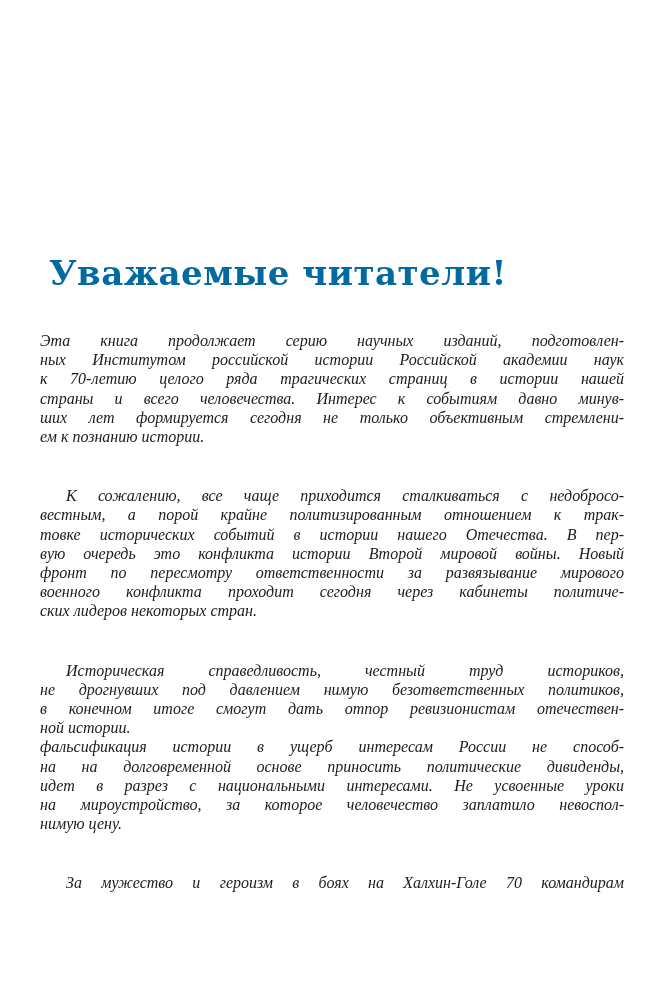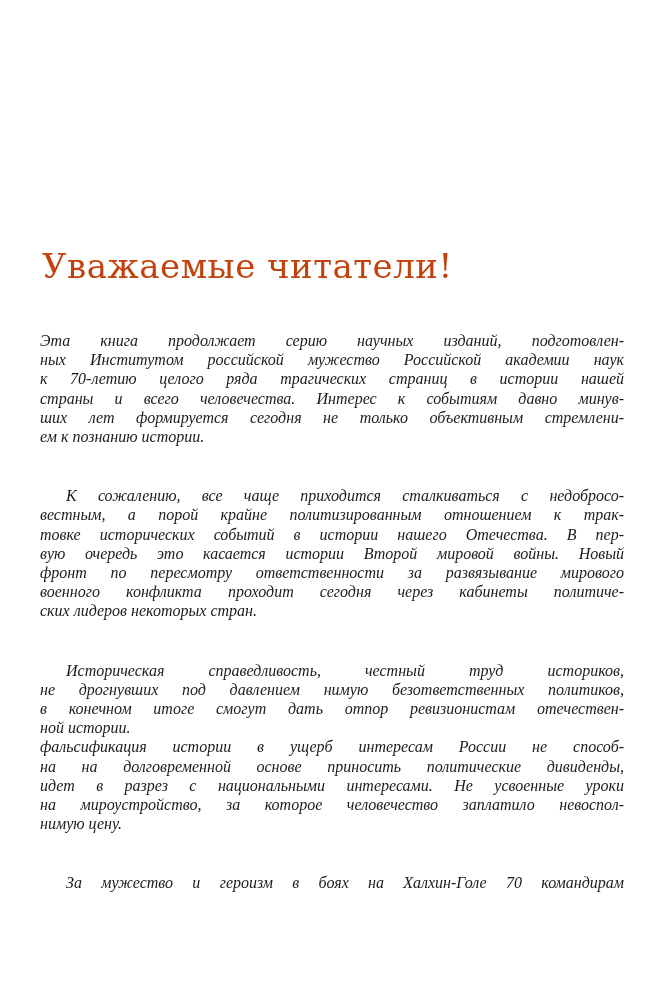--- a/index.html
+++ b/index.html
@@ -14,28 +14,28 @@
     height: 1000px;
     background: #ffffff;
     overflow: hidden;
     font-family: "DejaVu Serif", "Liberation Serif", serif;
     color: #1b1b1b;
   }
   .title {
     position: absolute;
     left: 42px;
     top: 248px;
-    margin: 0;
+    margin: 7px;
     font-family: "DejaVu Serif", "Liberation Serif", serif;
-    font-weight: 400;
+    font-weight: 700;
     font-style: normal;
     font-size: 34px;
     line-height: 1.1;
     letter-spacing: 0.5px;
-    color: #c2410c;
+    color: #0369a1;
     white-space: nowrap;
   }
   .body-text {
     position: absolute;
     left: 40px;
     top: 331px;
     width: 584px;
     font-style: italic;
     font-size: 16px;
     line-height: 19.2px;
@@ -61,31 +61,31 @@
   }
 </style>
 </head>
 <body>
 
 <div class="page">
   <h1 class="title">Уважаемые читатели!</h1>
   <div class="body-text" id="body-text">
       <div class="para">
         <div class="line">Эта книга продолжает серию научных изданий, подготовлен-</div>
-        <div class="line">ных Институтом российской мужество Российской академии наук</div>
+        <div class="line">ных Институтом российской истории Российской академии наук</div>
         <div class="line">к 70-летию целого ряда трагических страниц в истории нашей</div>
         <div class="line">страны и всего человечества. Интерес к событиям давно минув-</div>
         <div class="line">ших лет формируется сегодня не только объективным стремлени-</div>
         <div class="line para-end">ем к познанию истории.</div>
       </div>
       <div class="para">
         <div class="line indent">К сожалению, все чаще приходится сталкиваться с недобросо-</div>
         <div class="line">вестным, а порой крайне политизированным отношением к трак-</div>
         <div class="line">товке исторических событий в истории нашего Отечества. В пер-</div>
-        <div class="line">вую очередь это касается истории Второй мировой войны. Новый</div>
+        <div class="line">вую очередь это конфликта истории Второй мировой войны. Новый</div>
         <div class="line">фронт по пересмотру ответственности за развязывание мирового</div>
         <div class="line">военного конфликта проходит сегодня через кабинеты политиче-</div>
         <div class="line para-end">ских лидеров некоторых стран.</div>
       </div>
       <div class="para">
         <div class="line indent">Историческая справедливость, честный труд историков,</div>
         <div class="line">не дрогнувших под давлением нимую безответственных политиков,</div>
         <div class="line">в конечном итоге смогут дать отпор ревизионистам отечествен-</div>
         <div class="line para-end">ной истории.</div>
       </div>

